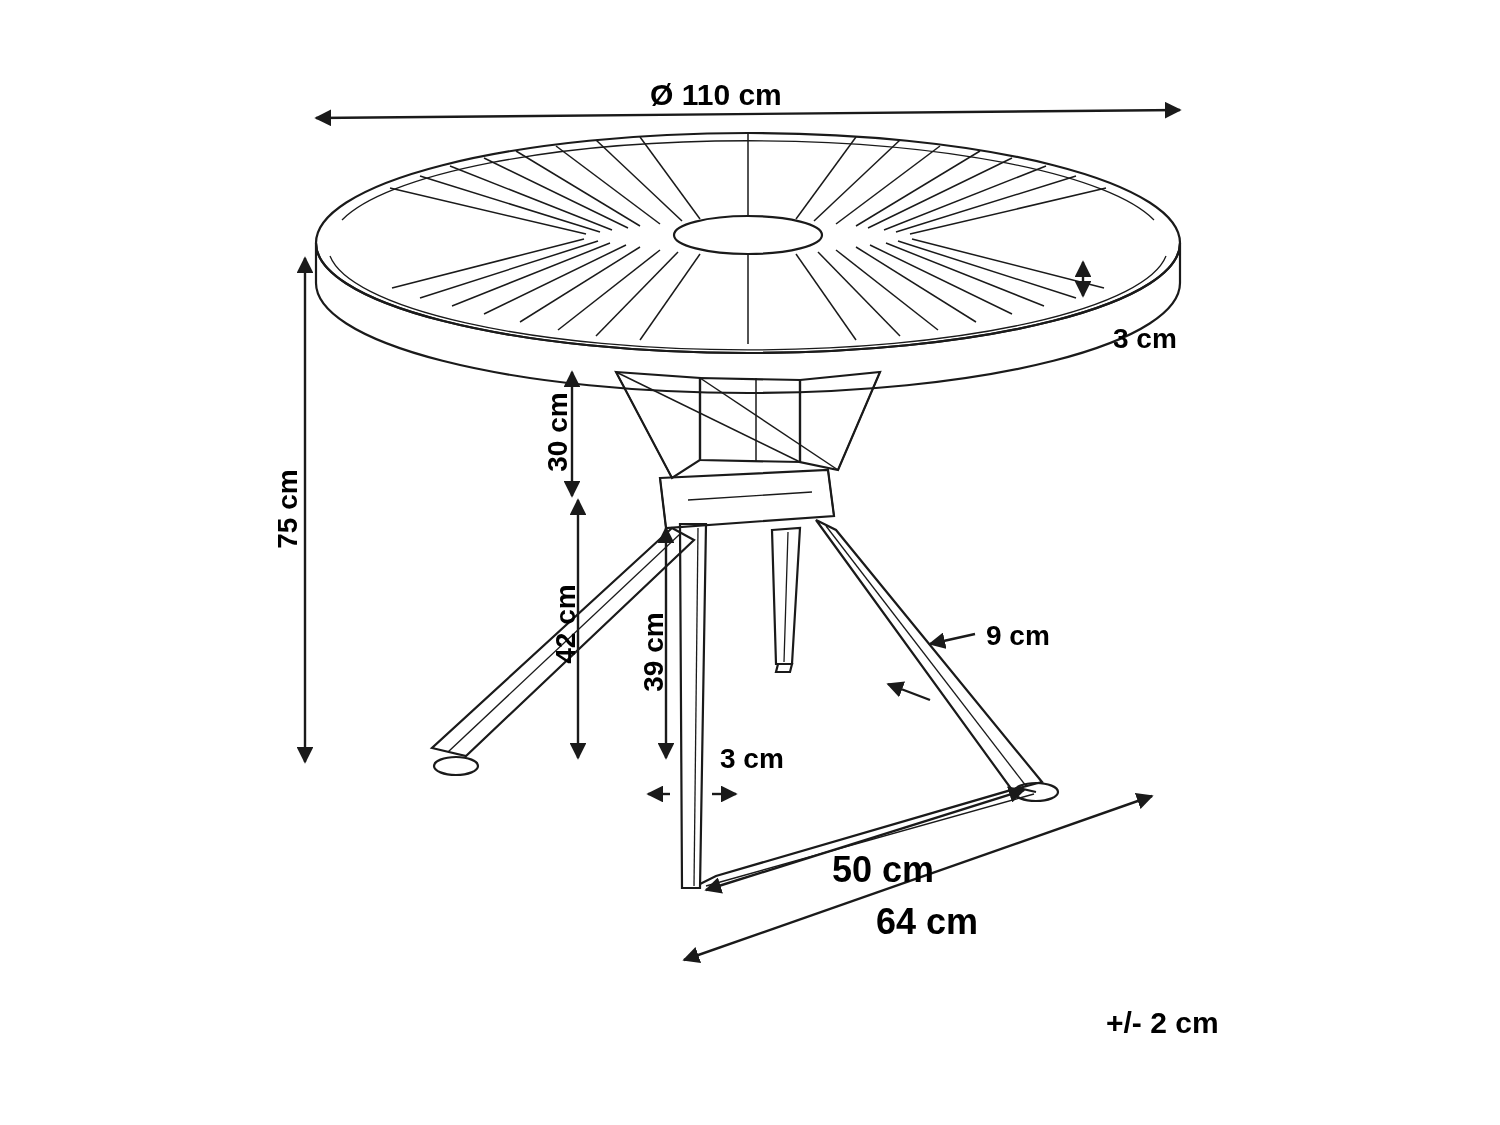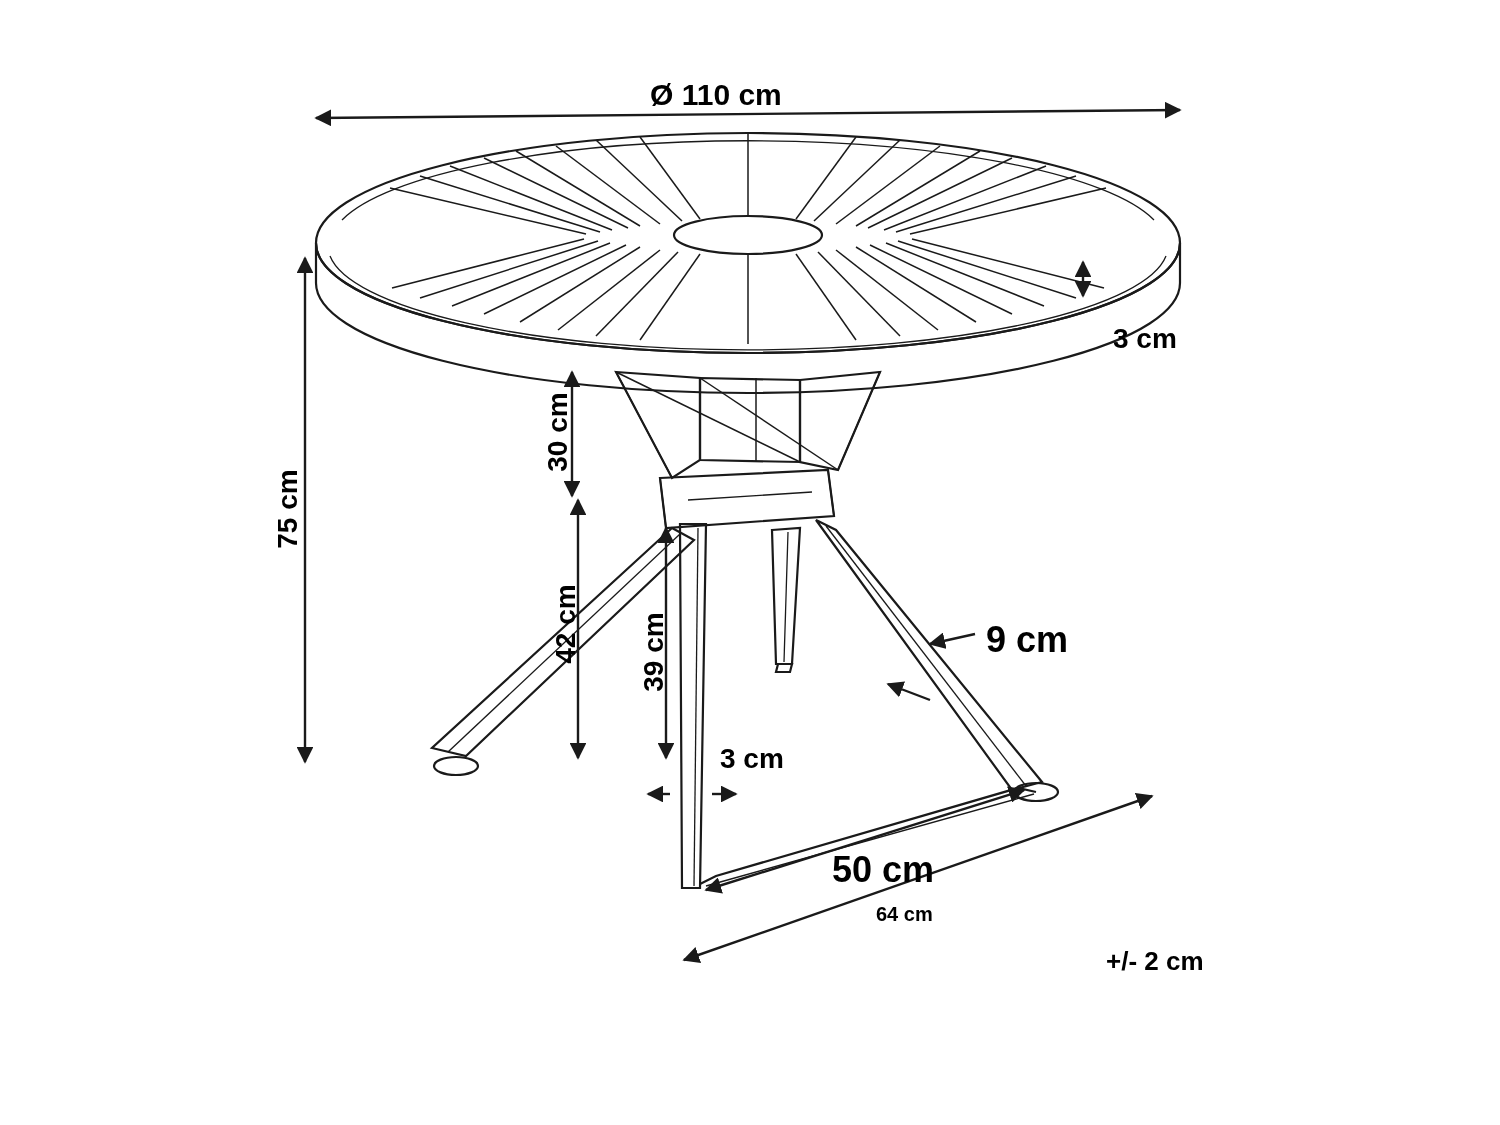--- a/index.html
+++ b/index.html
@@ -169,21 +169,21 @@
   <div class="dim-label rot90" style="left:248px; top:495px; font-size:28px;">75 cm</div>
 
   <div class="dim-label rot90" style="left:518px; top:418px; font-size:28px;">30 cm</div>
 
   <div class="dim-label rot90" style="left:526px; top:610px; font-size:28px;">42 cm</div>
 
   <div class="dim-label rot90" style="left:614px; top:638px; font-size:28px;">39 cm</div>
 
   <div class="dim-label" style="left:720px; top:745px; font-size:28px;">3 cm</div>
 
-  <div class="dim-label" style="left:986px; top:622px; font-size:36px;">9 cm</div>
+  <div class="dim-label" style="left:986px; top:622px; font-size:28px;">9 cm</div>
 
   <div class="dim-label" style="left:832px; top:852px; font-size:36px;">50 cm</div>
 
-  <div class="dim-label" style="left:876px; top:904px; font-size:20px;">64 cm</div>
+  <div class="dim-label" style="left:876px; top:904px; font-size:36px;">64 cm</div>
 
-  <div class="dim-label" style="left:1106px; top:948px; font-size:26px;">+/- 2 cm</div>
+  <div class="dim-label" style="left:1106px; top:1008px; font-size:30px;">+/- 2 cm</div>
 
 </div>
 
 </body></html>

